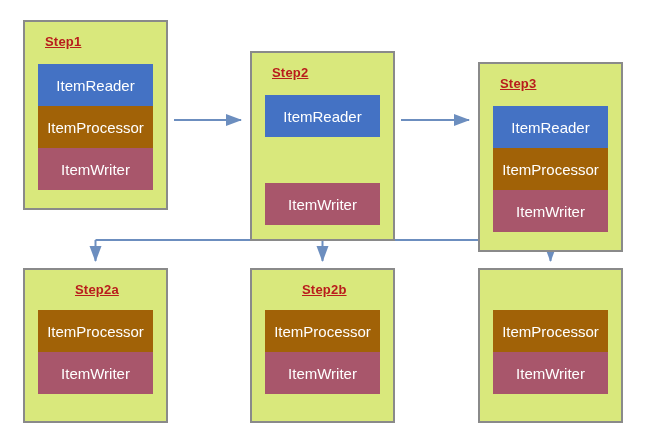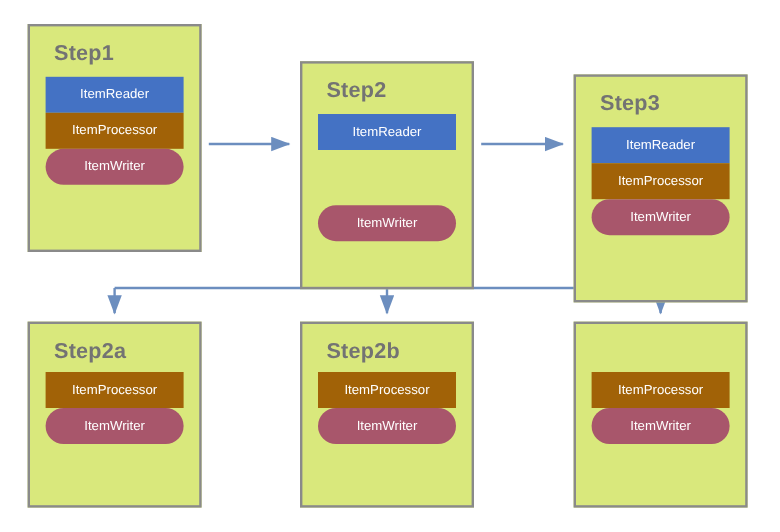--- a/index.html
+++ b/index.html
@@ -18,54 +18,55 @@
       pointer-events: none;
     }
     .step-box {
       position: absolute;
       width: 145px;
       background: #d9e87c;
       border: 2px solid #8a8a8a;
       box-sizing: border-box;
     }
     .top-row { top: 20px; height: 190px; }
-    .bottom-row { top: 268px; height: 155px; }
+    .bottom-row { top: 268px; height: 155px; padding-left: 30px; }
     #step1  { left: 23px; }
     #step2  { left: 250px; margin-top: 31px; }
     #step3  { left: 478px; margin-top: 42px; }
     #step2a { left: 23px; }
     #step2b { left: 250px; }
     #step2c { left: 478px; }
     .step-title {
       display: block;
       font-weight: bold;
-      font-size: 18px;
-      color: #737373;
+      font-size: 13px;
+      color: #b91c1c;
       padding: 12px 0 0 20px;
       letter-spacing: 0.2px;
+      text-decoration: underline;
     }
     .components {
       position: absolute;
       top: 42px;
       left: 13px;
       right: 13px;
     }
     .bottom-row .components { top: 40px; }
     .component {
-      height: 30px;
+      height: 42px;
       display: flex;
       align-items: center;
       justify-content: center;
       color: #ffffff;
-      font-size: 11px;
+      font-size: 15px;
       text-align: right;
     }
     .reader    { background: #4472c4; }
     .processor { background: #a16207; }
-    .writer    { background: #a8566b; border-radius: 15px; }
+    .writer    { background: #a8566b; }
     .gap-before { margin-top: 46px; }
     .arrow-line {
       stroke: #6c8ebf;
       stroke-width: 2;
       fill: none;
     }
   </style>
 </head>
 <body>
 

